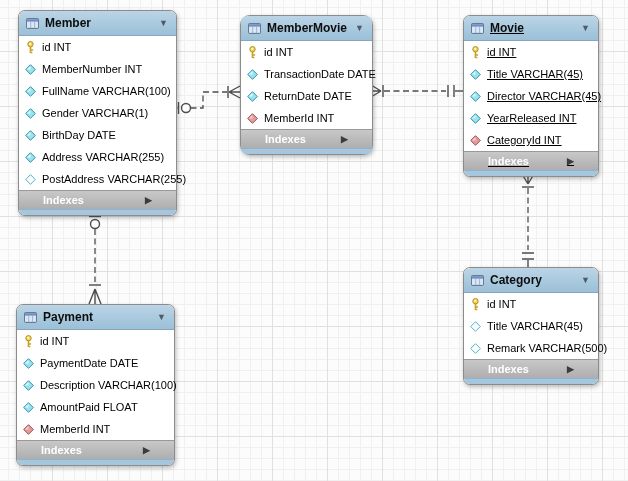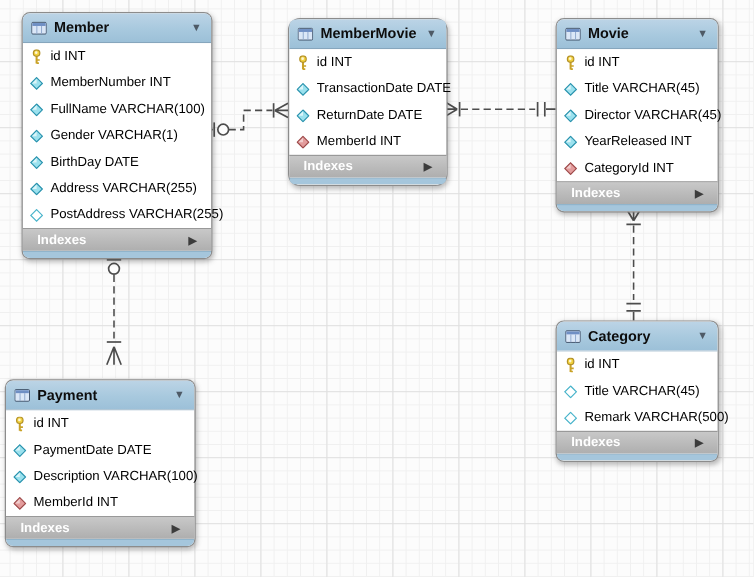--- a/index.html
+++ b/index.html
@@ -36,21 +36,21 @@
     position:absolute;right:8px;top:50%;transform:translateY(-50%);
     font-size:9px;color:#4e5a66;line-height:1;cursor:pointer;
   }
   .tbl-row{
     height:22px;display:flex;align-items:center;gap:5px;padding:0 5px;
     font-size:11px;color:#000;white-space:nowrap;box-sizing:border-box;
   }
   .row-icon{width:13px;display:flex;justify-content:center;align-items:center;flex:none;}
   .tbl-footer{
     height:19px;display:flex;align-items:center;justify-content:space-between;
-    padding:0 12px;box-sizing:border-box;
+    padding:0 24px;box-sizing:border-box;
     background:linear-gradient(180deg,#c8c8c8,#aeaeae);
     border-top:1px solid #999;color:#fff;font-weight:bold;font-size:11px;
     cursor:pointer;
   }
   .footer-arrow{color:#3c3c3c;font-size:9px;line-height:1;}
   .strip{
     height:5px;background:#a5c6dc;border-radius:0 0 6px 6px;
     border-top:1px solid #90b4cb;
   }
 </style>
@@ -233,21 +233,21 @@
           </span>
           <span>MemberId INT</span>
         </div>
       </div>
       <div class="tbl-footer">
         <span>Indexes</span>
         <span class="footer-arrow">▶</span>
       </div>
       <div class="strip"></div>
     </div>
-    <div class="db-table" style="left: 463px; top: 15px; width: 134px;">
+    <div class="db-table" style="left: 463px; top: 15px; width: 134px; text-decoration: underline;">
       <div class="tbl-header">
         <span class="row-icon">
           <svg width="16" height="13" viewBox="0 0 16 13">
             <rect x="0.5" y="0.5" width="15" height="12" rx="1.2" fill="#dbe7f7" stroke="#44566e"></rect>
             <rect x="1.2" y="1.2" width="13.6" height="3" fill="#6f8fc4"></rect>
             <line x1="5.8" y1="4.2" x2="5.8" y2="12.3" stroke="#90a9cd"></line>
             <line x1="10.6" y1="4.2" x2="10.6" y2="12.3" stroke="#90a9cd"></line>
           </svg>
         </span>
         <span>Movie</span>
@@ -349,21 +349,21 @@
           </span>
           <span>Remark VARCHAR(500)</span>
         </div>
       </div>
       <div class="tbl-footer">
         <span>Indexes</span>
         <span class="footer-arrow">▶</span>
       </div>
       <div class="strip"></div>
     </div>
-    <div class="db-table" style="left: 4px; top: 304px; width: 157px; margin-top: 12px;">
+    <div class="db-table" style="left: 16px; top: 304px; width: 157px;">
       <div class="tbl-header">
         <span class="row-icon">
           <svg width="16" height="13" viewBox="0 0 16 13">
             <rect x="0.5" y="0.5" width="15" height="12" rx="1.2" fill="#dbe7f7" stroke="#44566e"></rect>
             <rect x="1.2" y="1.2" width="13.6" height="3" fill="#6f8fc4"></rect>
             <line x1="5.8" y1="4.2" x2="5.8" y2="12.3" stroke="#90a9cd"></line>
             <line x1="10.6" y1="4.2" x2="10.6" y2="12.3" stroke="#90a9cd"></line>
           </svg>
         </span>
         <span>Payment</span>
@@ -395,20 +395,29 @@
             <svg width="11" height="11" viewBox="0 0 11 11">
               <polygon points="5.5,0.7 10.3,5.5 5.5,10.3 0.7,5.5" fill="#9be1ee" stroke="#2a93ae"></polygon>
               <polygon points="5.5,1.7 1.7,5.5 5.5,5.5" fill="rgba(255,255,255,0.65)"></polygon>
             </svg>
           </span>
           <span>Description VARCHAR(100)</span>
         </div>
         <div class="tbl-row">
           <span class="row-icon">
             <svg width="11" height="11" viewBox="0 0 11 11">
+              <polygon points="5.5,0.7 10.3,5.5 5.5,10.3 0.7,5.5" fill="#9be1ee" stroke="#2a93ae"></polygon>
+              <polygon points="5.5,1.7 1.7,5.5 5.5,5.5" fill="rgba(255,255,255,0.65)"></polygon>
+            </svg>
+          </span>
+          <span>AmountPaid FLOAT</span>
+        </div>
+        <div class="tbl-row">
+          <span class="row-icon">
+            <svg width="11" height="11" viewBox="0 0 11 11">
               <polygon points="5.5,0.7 10.3,5.5 5.5,10.3 0.7,5.5" fill="#e39c9c" stroke="#9e4a4a"></polygon>
               <polygon points="5.5,1.7 1.7,5.5 5.5,5.5" fill="rgba(255,255,255,0.5)"></polygon>
             </svg>
           </span>
           <span>MemberId INT</span>
         </div>
       </div>
       <div class="tbl-footer">
         <span>Indexes</span>
         <span class="footer-arrow">▶</span>

